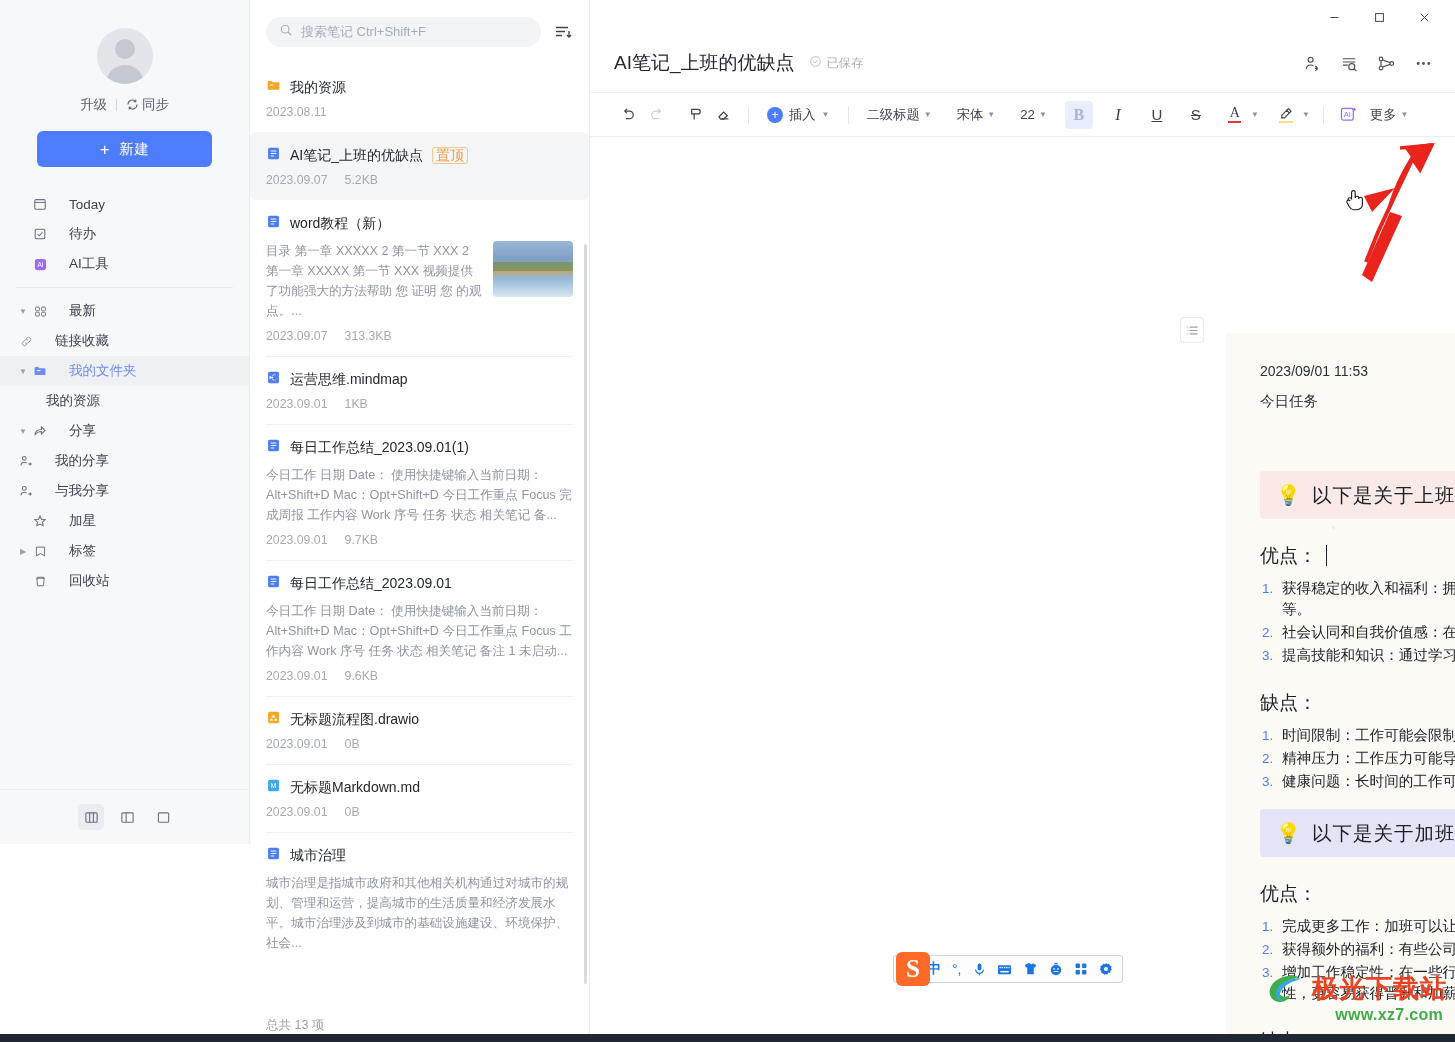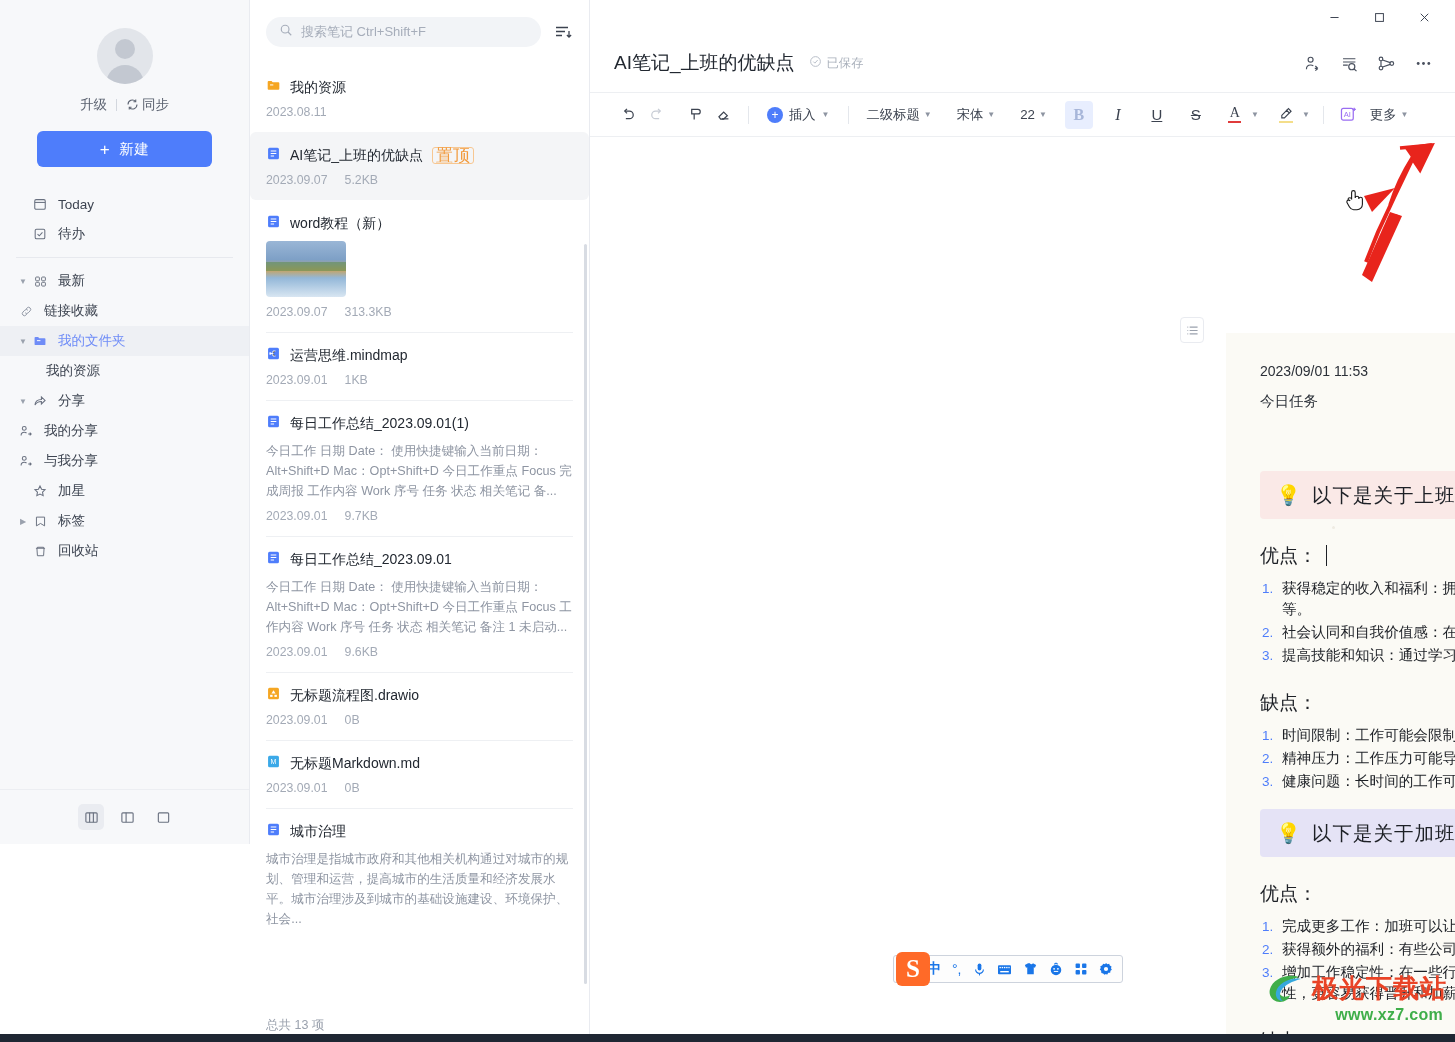--- a/index.html
+++ b/index.html
@@ -51,21 +51,21 @@
   }
   .nav-item .caret {
     width: 14px; font-size: 8px; color: #9aa1ad; flex: 0 0 14px;
     display: flex; align-items: center; justify-content: center;
   }
   .nav-item .caret.hidden { visibility: hidden; }
   .nav-item .ico {
     width: 20px; flex: 0 0 20px; display: flex; align-items: center;
     justify-content: center; color: #6a7180;
   }
-  .nav-item .lbl { margin-left: 8px; }
+  .nav-item .lbl { margin-left: 19px; }
   .nav-item.indent1 { padding-left: 16px; }
   .nav-item.indent2 { padding-left: 46px; }
   .nav-item.active { background: #eef0f4; }
   .nav-item.active .lbl, .nav-item.active .ico { color: #6f8cf7; }
   .nav-sep { height: 1px; background: #e7e9ee; margin: 8px 16px; }
   .view-toggles {
     height: 55px; display: flex; align-items: center; gap: 10px;
     padding-left: 78px; border-top: 1px solid #eceef2;
   }
   .vt {
@@ -93,21 +93,21 @@
   }
   .note + .note::before {
     content: ""; position: absolute; top: 0; left: 16px; right: 16px;
     height: 1px; background: #eef0f3;
   }
   .note.selected { background: #f4f5f7; border-radius: 6px; }
   .note.selected::before, .note.selected + .note::before { background: transparent; }
   .note-head { display: flex; align-items: center; gap: 9px; }
   .note-title { font-size: 14px; color: #222831; }
   .badge-top {
-    font-size: 17px; color: #f29a3c; border: 1px solid #f7c792;
+    font-size: 14px; color: #f29a3c; border: 1px solid #f7c792;
     border-radius: 3px; padding: 0px 3px; line-height: 15px;
   }
   .note-body { display: flex; gap: 10px; margin-top: 8px; }
   .note-snip {
     flex: 1; font-size: 12.6px; line-height: 20px; color: #8e95a2;
     overflow: hidden;
   }
   .thumb {
     width: 80px; height: 56px; border-radius: 4px; flex: 0 0 80px;
     background: linear-gradient(#9ab6d6 0%, #7ea0c6 33%, #c6a463 52%, #93b7d8 66%, #d8e6f2 100%);
@@ -288,20 +288,30 @@
         <span class="caret hidden"></span>
         <span class="ico">
           <svg width="14" height="14" viewBox="0 0 16 16" fill="none" stroke="#6a7180" stroke-width="1.2">
             <rect x="2.5" y="2.5" width="11" height="11" rx="1.5"></rect>
               <path d="M5.2 8.1l2 2 3.6-3.9"></path>
           </svg>
         </span>
         <span class="lbl">待办</span>
       </div>
 
+      <div class="nav-item">
+        <span class="caret hidden"></span>
+        <span class="ico">
+          <svg width="15" height="15" viewBox="0 0 16 16">
+            <rect x="2" y="2" width="12" height="12" rx="2.5" fill="#9a6df2"></rect>
+            <text x="8" y="11" font-size="7" fill="#fff" text-anchor="middle" font-family="Liberation Sans">AI</text>
+          </svg>
+        </span>
+        <span class="lbl">AI工具</span>
+      </div>
       <div class="nav-sep"></div>
 
       <div class="nav-item">
         <span class="caret">▼</span>
         <span class="ico">
           <svg width="13" height="13" viewBox="0 0 16 16" fill="none" stroke="#6a7180" stroke-width="1.2">
             <rect x="2" y="2.5" width="4.6" height="4.6" rx="1"></rect>
               <rect x="9.4" y="2.5" width="4.6" height="4.6" rx="1"></rect>
             <rect x="2" y="9" width="4.6" height="4.6" rx="1"></rect>
               <rect x="9.4" y="9" width="4.6" height="4.6" rx="1"></rect>
@@ -476,20 +486,21 @@
         <div class="note-head">
           <span>
             <svg width="15" height="15" viewBox="0 0 16 16">
                 <rect x="2.2" y="1.8" width="11.6" height="12.4" rx="1.6" fill="#4e7dfb"></rect>
                 <path d="M5 5.4h6M5 8h6M5 10.6h3.6" stroke="#fff" stroke-width="1.1"></path>
               </svg>
           </span>
           <span class="note-title">word教程（新）</span>
         </div>
         <div class="note-body">
+          <div class="note-snip">目录 第一章 XXXXX 2 第一节 XXX 2 第一章 XXXXX 第一节 XXX 视频提供了功能强大的方法帮助 您 证明 您 的观点。...</div>
           <div class="thumb"></div>
         </div>
         <div class="note-meta">
           <span>2023.09.07</span>
           <span>313.3KB</span>
         </div>
       </div>
 
       <div class="note">
         <div class="note-head">

